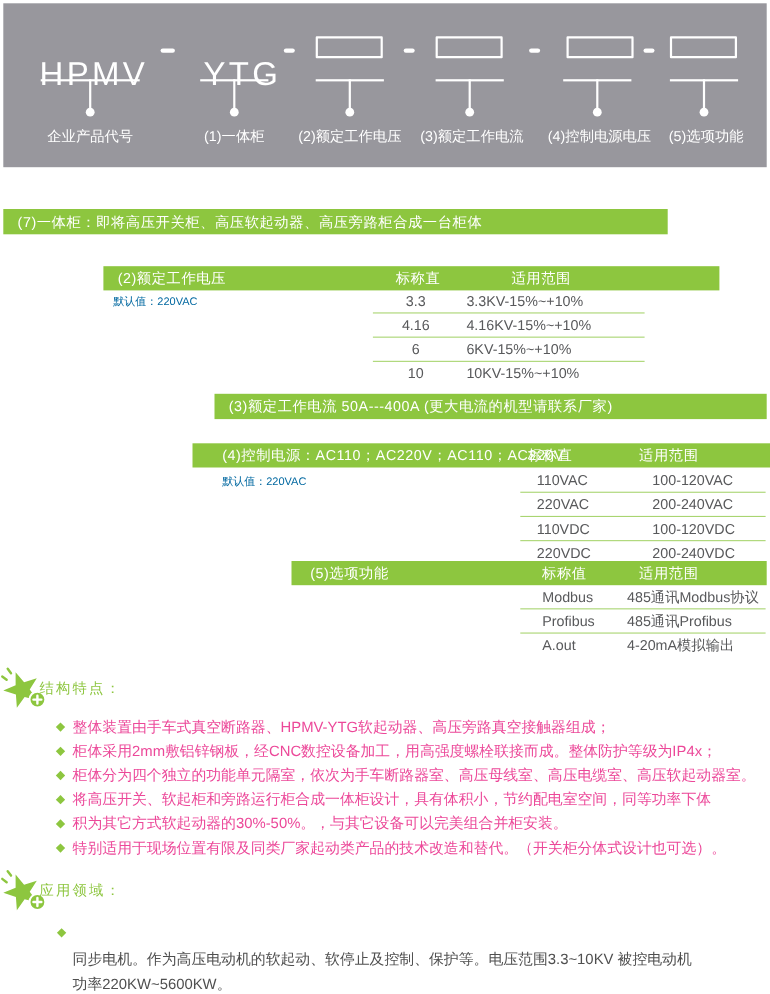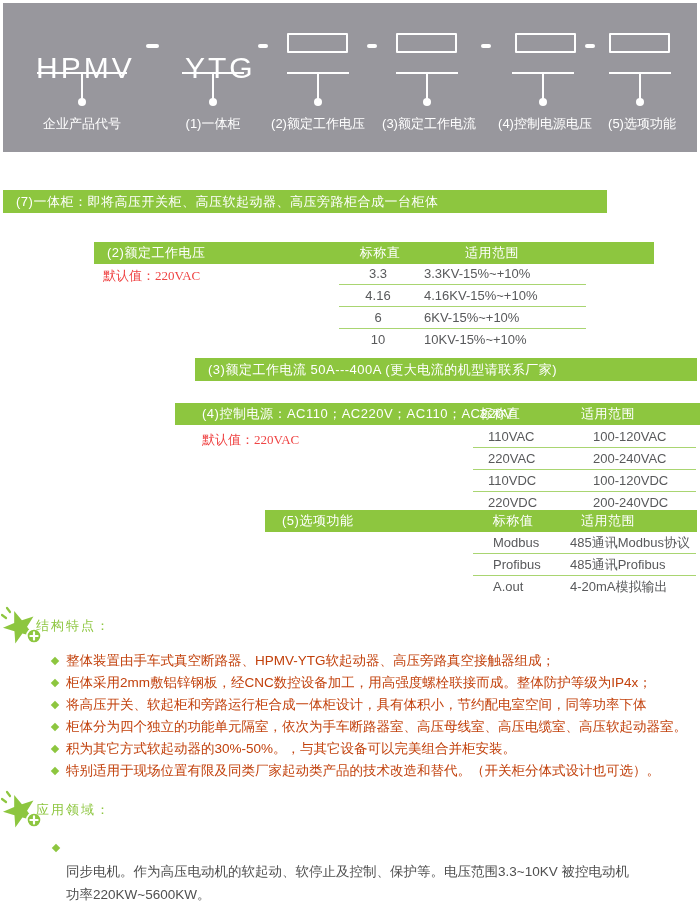--- a/index.html
+++ b/index.html
@@ -22,35 +22,35 @@
   .tdot  { position:absolute; top:95px; width:8px; height:8px; border-radius:50%; background:#fff; }
   .blabel { position:absolute; top:112px; transform:translateX(-50%); font-size:13px; white-space:nowrap; color:#fff; }
   
   .gbar {
     position:absolute; height:23px; line-height:23px; background:#8dc63f;
     color:#fff; font-size:13px; letter-spacing:0.5px; white-space:nowrap;
   }
   .gbar .pad { padding-left:13px; }
   .colhead { position:absolute; top:0; width:100px; text-align:center; color:#fff; font-size:13px; line-height:22px; }
   .theader { height:22px; line-height:22px; }
-  .deflabel { position:absolute; font-size:13px; color:#ef4444; white-space:nowrap;font-family:Liberation Serif, serif; }
+  .deflabel { position:absolute; font-size:10px; color:#0369a1; white-space:nowrap; }
   .rows { position:absolute; font-size:13px; color:#58595b; }
   .trow { position:relative; height:21px; line-height:21px; white-space:nowrap; }
   .trow.sep { border-bottom:1px solid #a9d571; }
   .cell { position:absolute; top:0; }
   .nom-c { left:0; width:78px; text-align:center; }       
   .rng-2 { left:85px; }                                   
   .nom-4 { left:15px; }                                   
   .rng-4 { left:120px; }                                  
   .nom-5 { left:20px; }                                   
   .rng-5 { left:97px; }                                   
   
   .star { position:absolute; width:44px; height:44px; }
   .sect-title { position:absolute; color:#8dc63f; font-size:13px; letter-spacing:2px; white-space:nowrap; }
-  .bullets { position:absolute; left:52px; font-size:13.5px; color:#c2410c; }
+  .bullets { position:absolute; left:52px; font-size:13.5px; color:#ec4899; }
   .bullets .bi { display:flex; align-items:flex-start; height:22px; line-height:22px; white-space:nowrap; }
   .diamond { flex:0 0 auto; width:6px; height:6px; background:#8dc63f; transform:rotate(45deg); margin:8px 8px 0 0; }
   .app-line { position:absolute; left:66px; font-size:13.5px; line-height:17px; color:#4f4f4f; white-space:nowrap; }
   .app-diamond { position:absolute; left:53px; top:845px; width:6px; height:6px; background:#8dc63f; transform:rotate(45deg); }
 </style>
 </head>
 <body>
 
 <div id="page">
 
@@ -189,25 +189,25 @@
     <div class="bi">
       <span class="diamond"></span>
       <span>整体装置由手车式真空断路器、HPMV-YTG软起动器、高压旁路真空接触器组成；</span>
     </div>
     <div class="bi">
       <span class="diamond"></span>
       <span>柜体采用2mm敷铝锌钢板，经CNC数控设备加工，用高强度螺栓联接而成。整体防护等级为IP4x；</span>
     </div>
     <div class="bi">
       <span class="diamond"></span>
+      <span>柜体分为四个独立的功能单元隔室，依次为手车断路器室、高压母线室、高压电缆室、高压软起动器室。</span>
+    </div>
+    <div class="bi">
+      <span class="diamond"></span>
       <span>将高压开关、软起柜和旁路运行柜合成一体柜设计，具有体积小，节约配电室空间，同等功率下体</span>
-    </div>
-    <div class="bi">
-      <span class="diamond"></span>
-      <span>柜体分为四个独立的功能单元隔室，依次为手车断路器室、高压母线室、高压电缆室、高压软起动器室。</span>
     </div>
     <div class="bi">
       <span class="diamond"></span>
       <span>积为其它方式软起动器的30%-50%。，与其它设备可以完美组合并柜安装。</span>
     </div>
     <div class="bi">
       <span class="diamond"></span>
       <span>特别适用于现场位置有限及同类厂家起动类产品的技术改造和替代。（开关柜分体式设计也可选）。</span>
     </div>
   </div>

